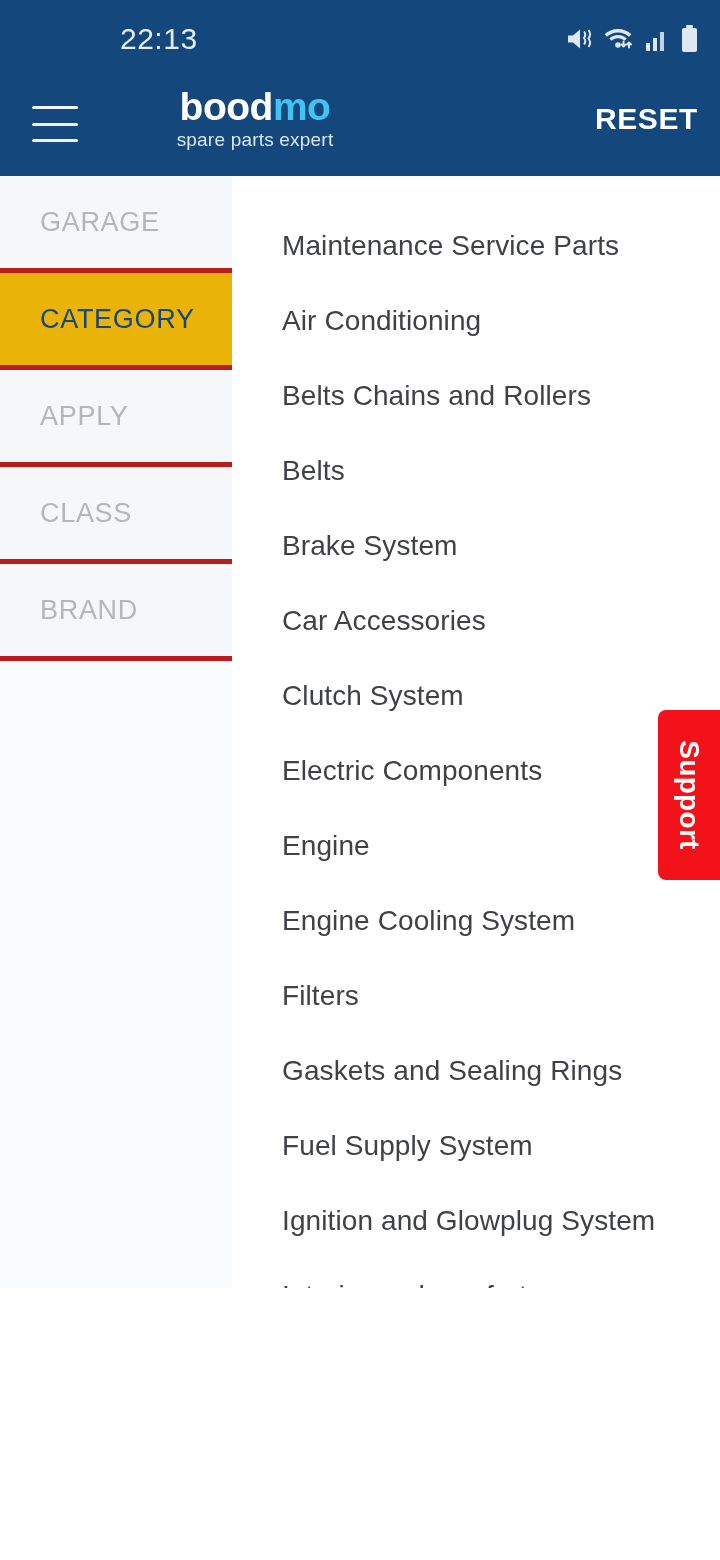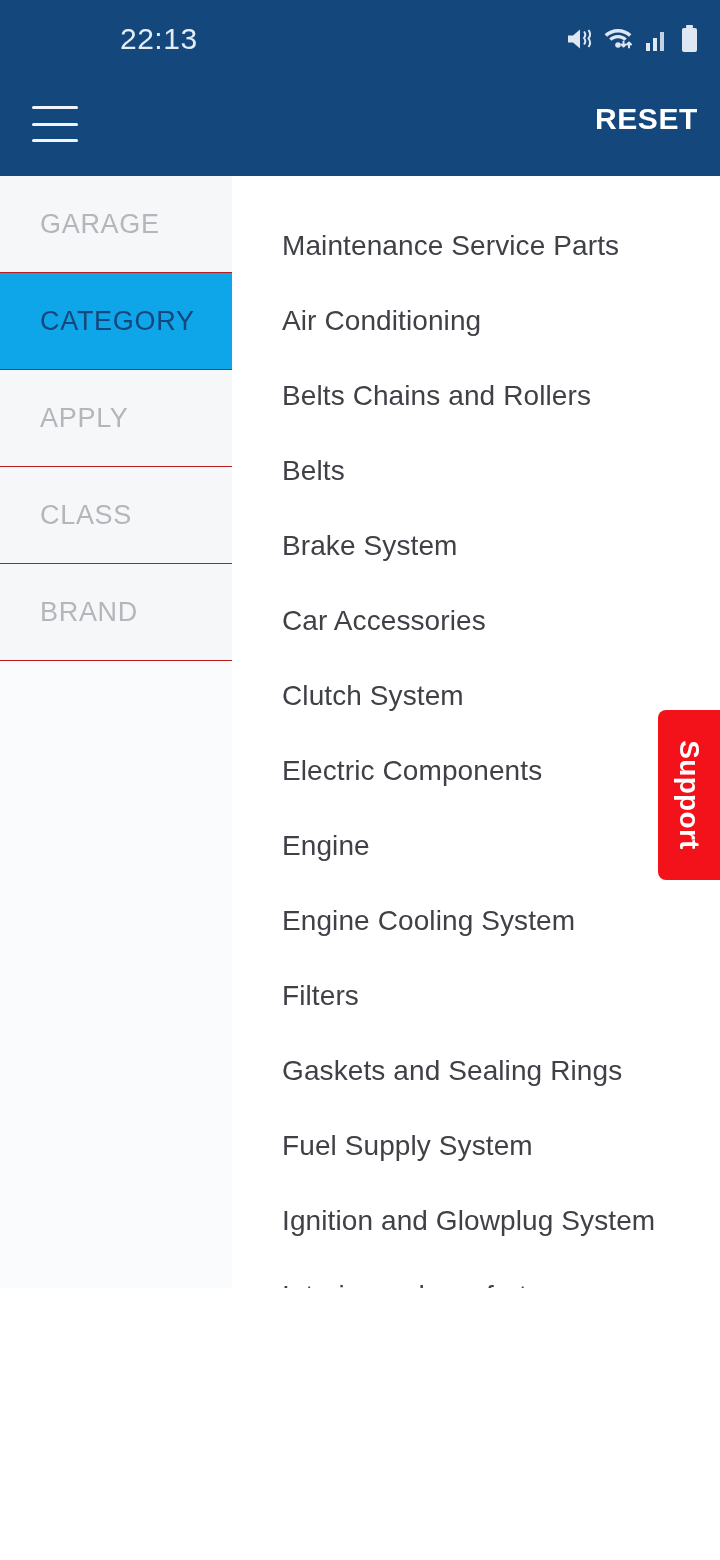--- a/index.html
+++ b/index.html
@@ -58,25 +58,25 @@
 
   .sidebar {
     position:absolute; top:0; left:0; width:232px; height:1194px;
     background:#fafbfc; border-right:1px solid #eceef1;
   }
   .tab {
     position:relative; height:97px; width:232px;
     display:flex; align-items:center;
     padding-left:40px;
     background:#f6f7f9;
-    border-bottom:1px solid #b91c1c;
+    border-bottom:5px solid #b91c1c;
     font-size:27px; letter-spacing:0.7px; color:#b3b6bb;
     cursor:pointer;
   }
-  .tab.active { background:#0ea5e9; color:#15467c; }
+  .tab.active { background:#eab308; color:#15467c; }
   .sidebar-filler {
     position:absolute; top:485px; left:0; width:232px; height:709px;
     background:#fafbfc;
   }
 
   .list {
     position:absolute; top:0; left:232px; width:488px; height:1194px;
     background:#ffffff; overflow:hidden;
   }
   .list-item {
@@ -168,20 +168,26 @@
       </span>
     </div>
   </div>
 
   <div class="appbar">
     <div class="hamburger">
       <span></span>
         <span></span>
         <span></span>
     </div>
+    <div class="brand">
+      <div class="brand-word">
+        <span class="b1">bood</span><span class="b2">mo</span>
+      </div>
+      <div class="brand-tag">spare parts expert</div>
+    </div>
     <button class="reset-btn">RESET</button>
   </div>
 
   <div class="content">
 
     <div class="sidebar">
       <div class="sidebar-filler"></div>
       <div class="tab">
         <span>GARAGE</span>
       </div>

